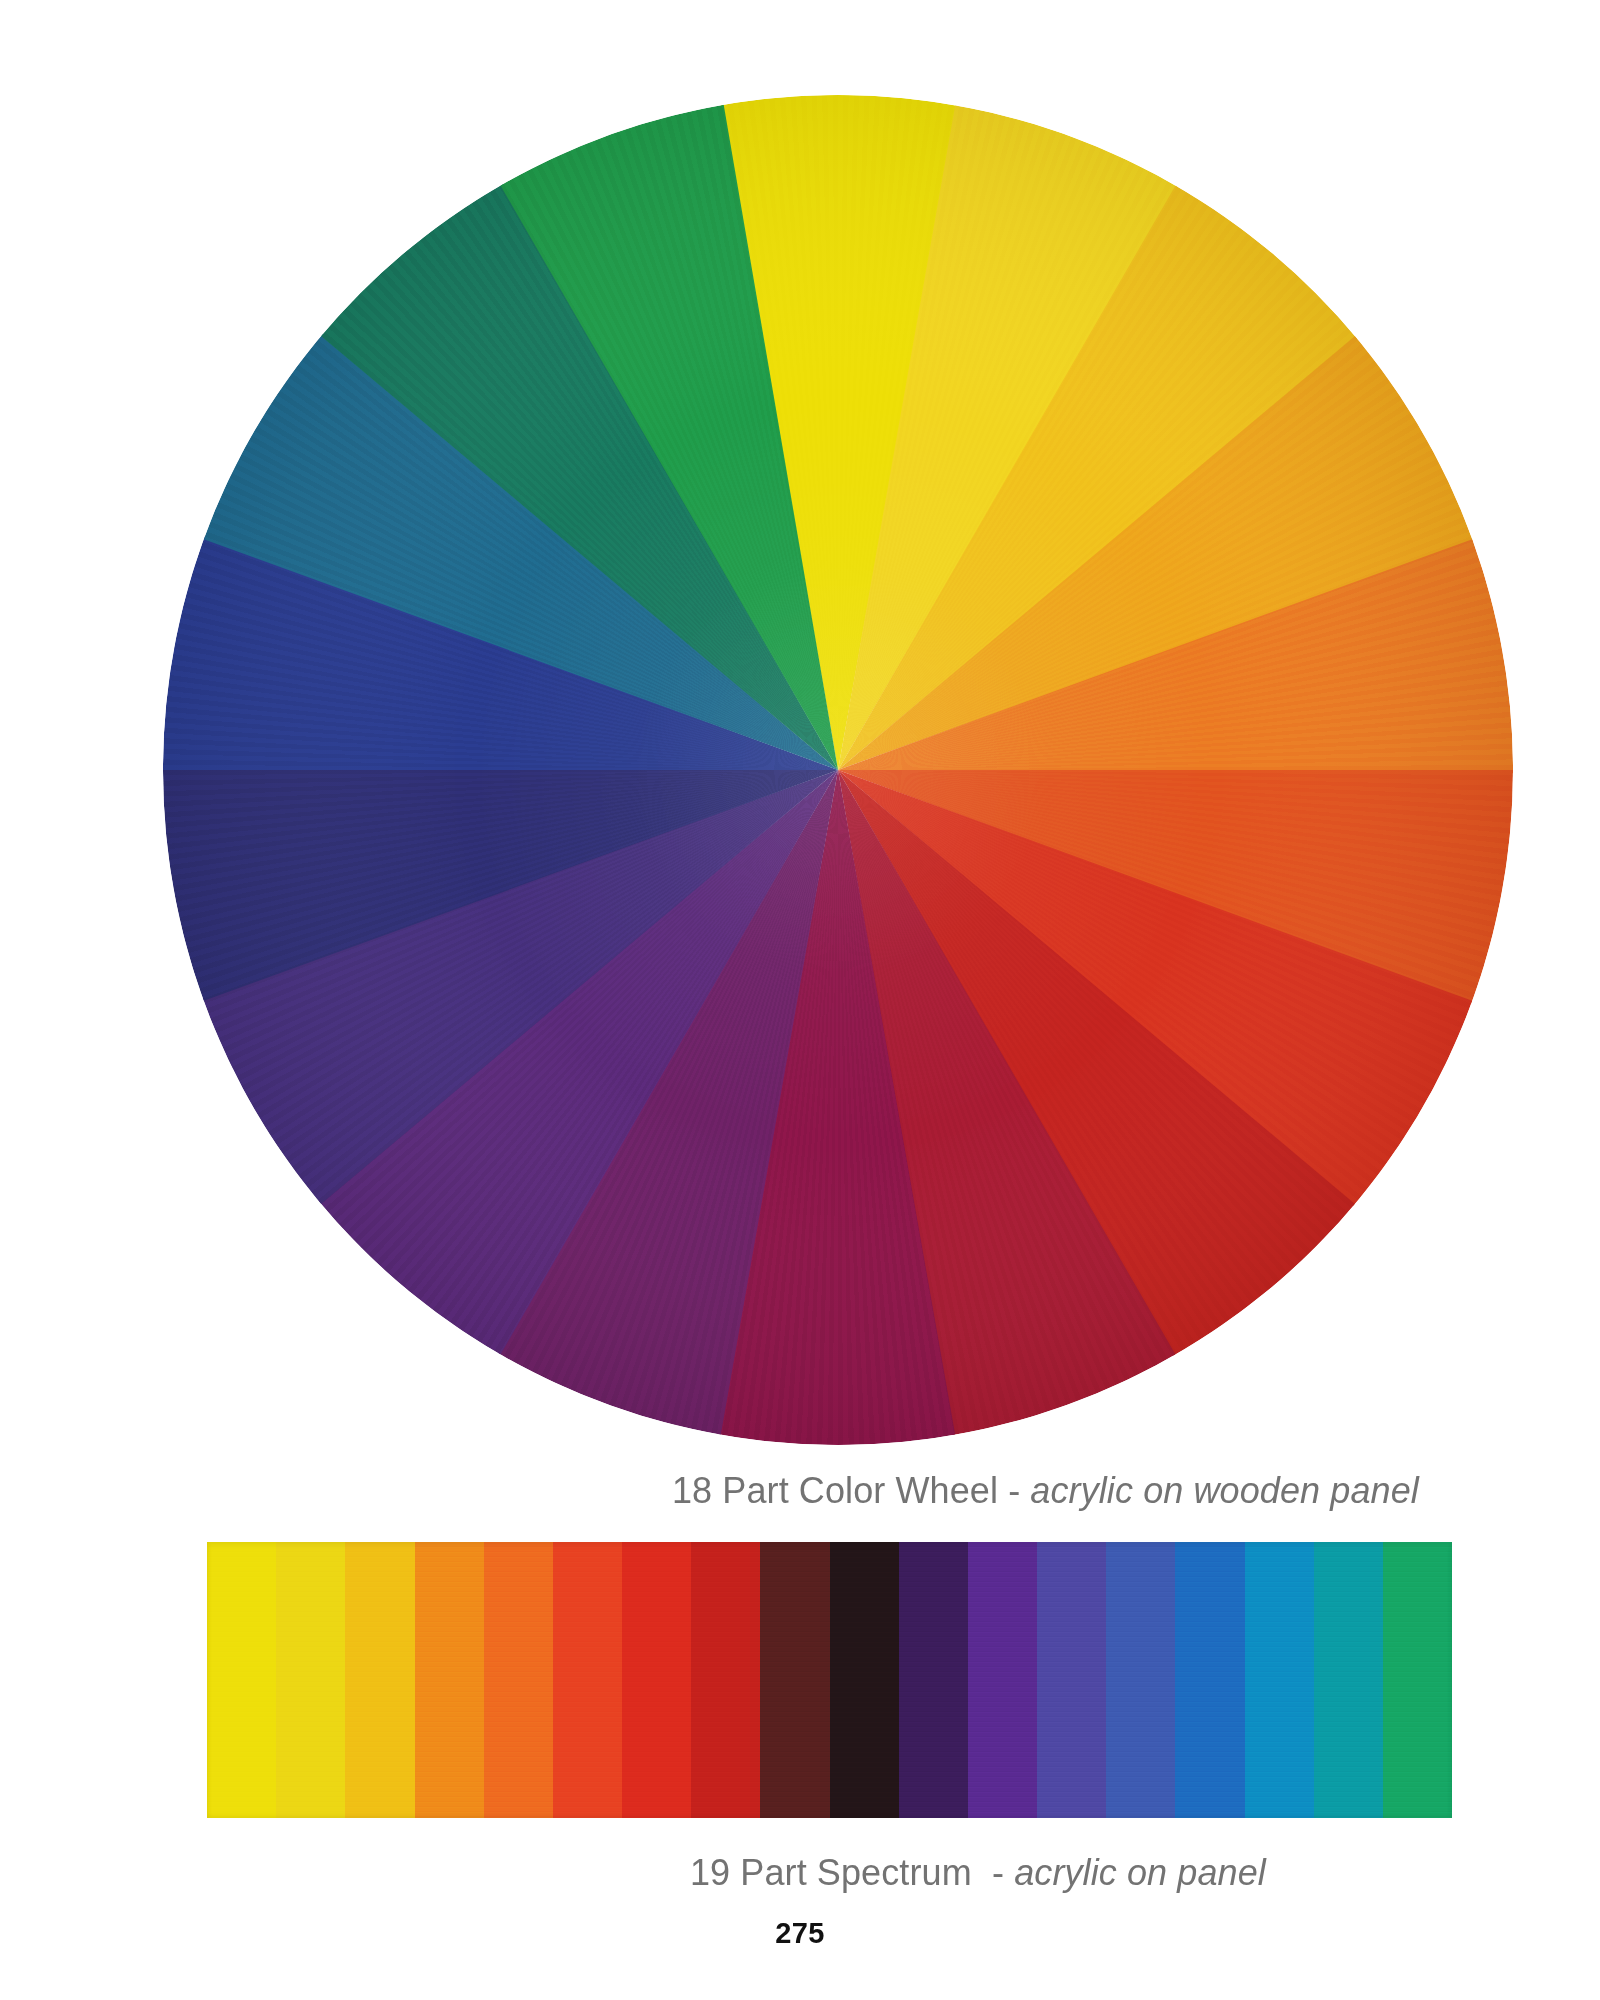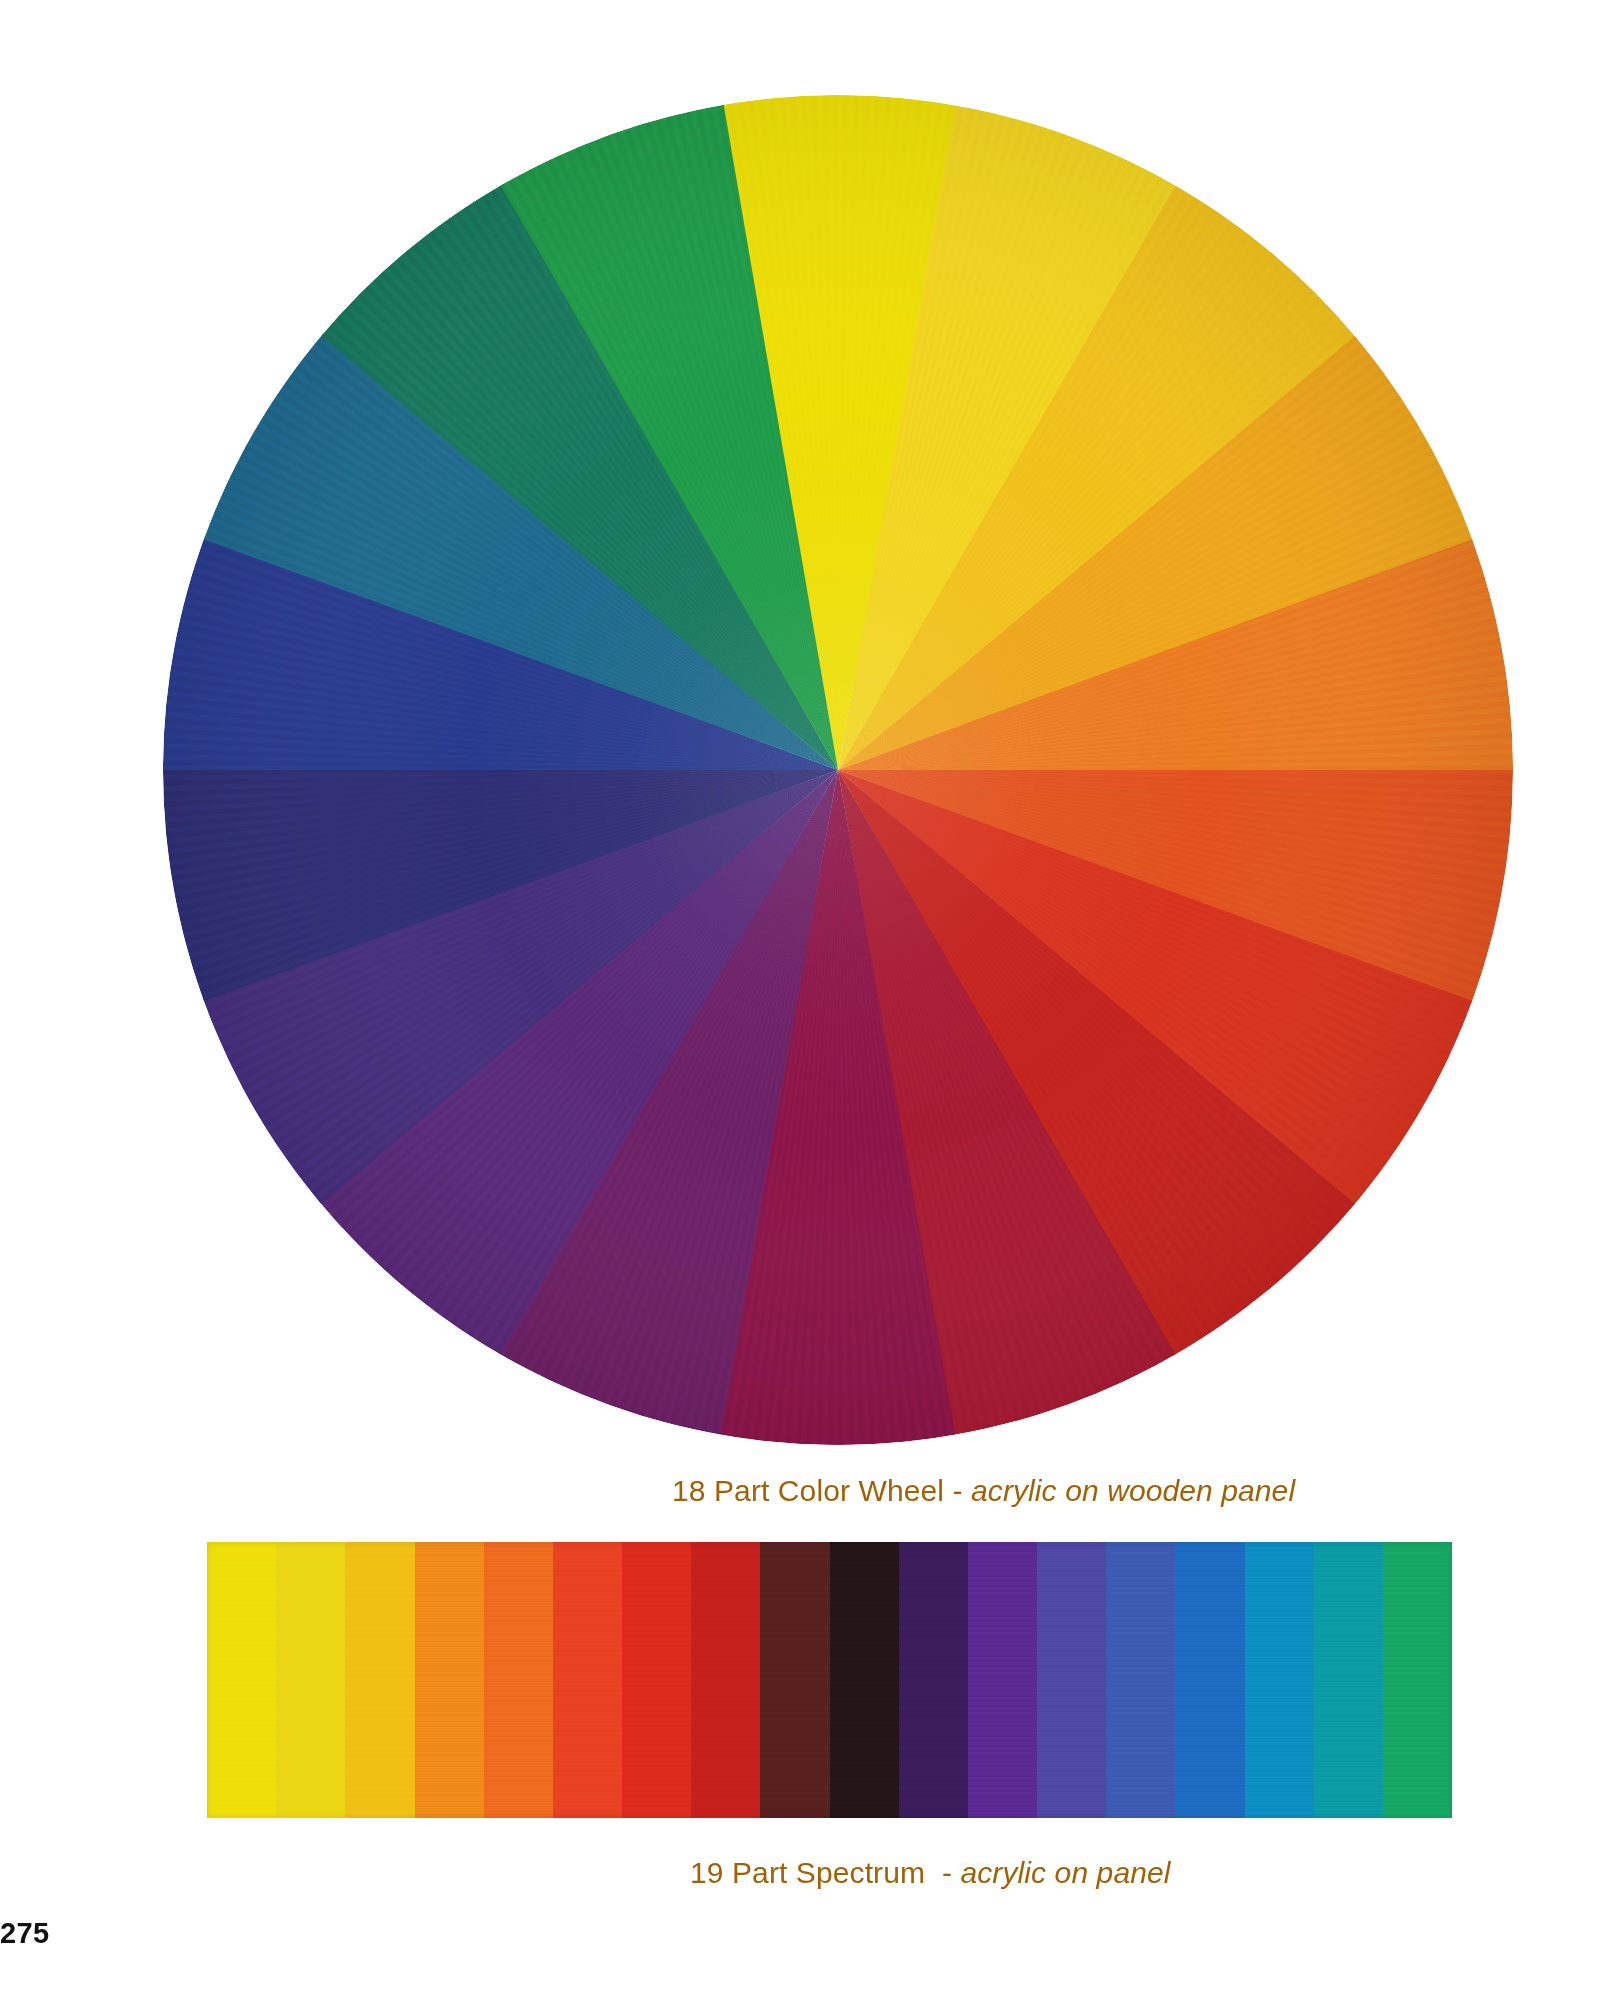--- a/index.html
+++ b/index.html
@@ -63,23 +63,23 @@
     background: radial-gradient(circle at 50% 50%,
       rgba(255,255,255,0.05) 0%,
       rgba(255,255,255,0.0) 22%,
       rgba(0,0,0,0.0) 70%,
       rgba(0,0,0,0.045) 100%);
   }
 
   
   .caption {
     position: absolute;
-    font-size: 30px;
+    font-size: 36px;
     line-height: 36px;
-    color: #a16207;
+    color: #737373;
     letter-spacing: 0.1px;
     white-space: nowrap;
   }
   .caption .title { font-style: normal; }
   .caption .sep   { font-style: normal; }
   .caption .medium { font-style: italic; }
 
   #caption-wheel {
     left: 672px;
     top: 1473px;
@@ -128,21 +128,21 @@
       inset 0 3px 6px rgba(0,0,0,0.06),
       inset 0 -2px 5px rgba(0,0,0,0.05);
   }
 
   
   #page-number {
     position: absolute;
     left: 0;
     right: 0;
     top: 1917px;
-    text-align: left;
+    text-align: center;
     font-size: 29px;
     font-weight: bold;
     color: #111111;
     letter-spacing: 0.4px;
   }
 </style>
 </head>
 <body>
 
 <div class="page">

